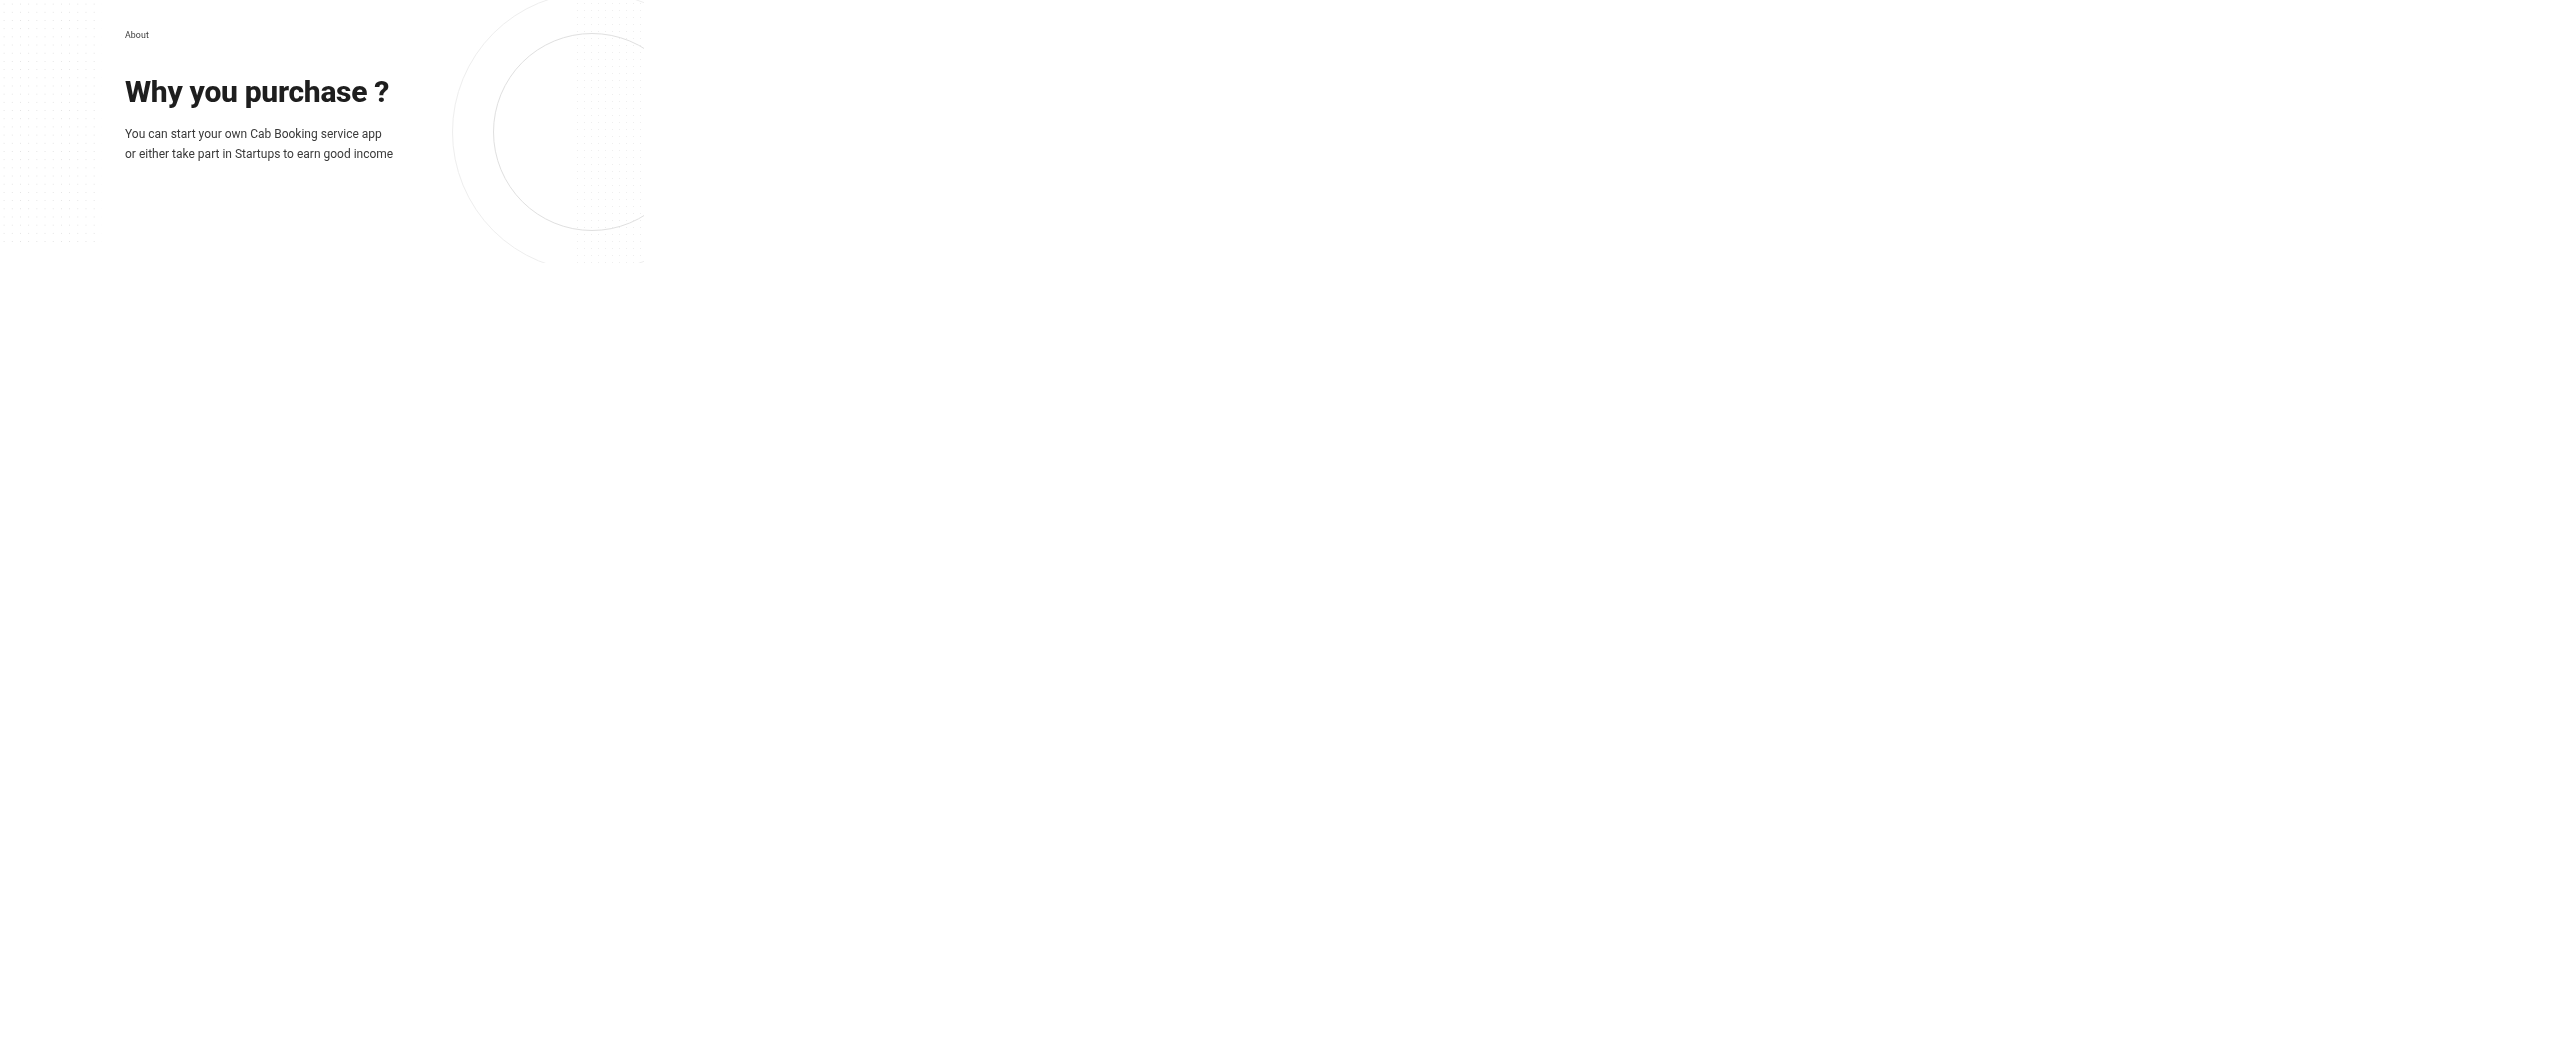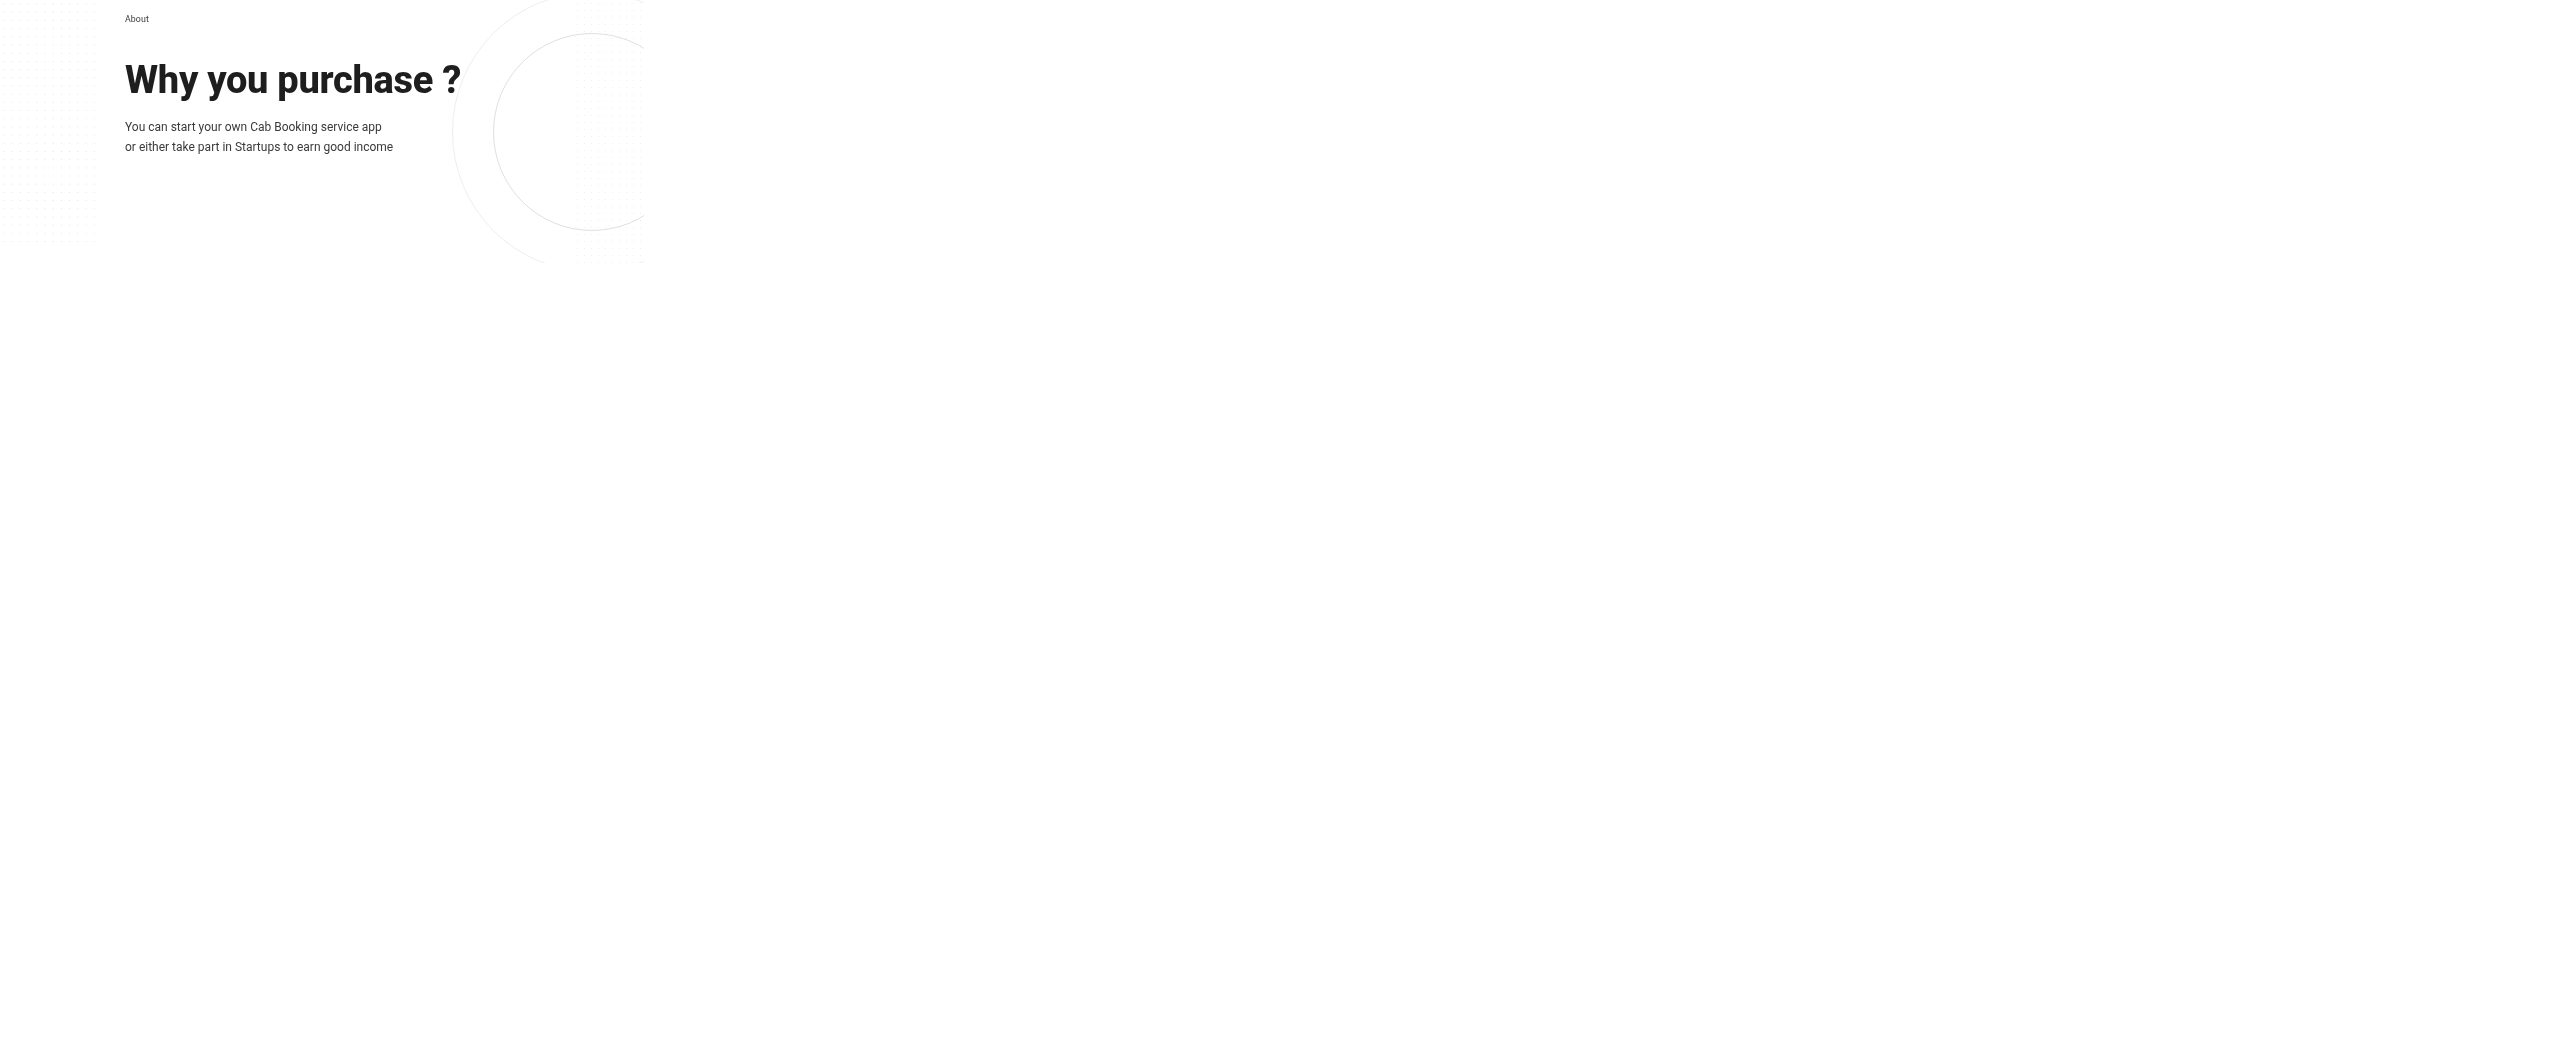--- a/index.html
+++ b/index.html
@@ -54,36 +54,36 @@
       background: transparent;
     }
 
     
     .content {
       position: absolute;
       left: 102px;
       top: 0;
       right: 0;
       bottom: 0;
-      padding: 14px 23px;
+      padding: 30px 23px;
       display: flex;
       flex-direction: column;
       justify-content: flex-start;
     }
 
     .section-label {
       font-size: 8.8px;
       color: #3a3a3a;
       font-weight: 400;
       margin-bottom: 35px;
       letter-spacing: 0.01em;
     }
 
     .main-heading {
-      font-size: 38px;
+      font-size: 30px;
       font-weight: 800;
       color: #1e1e1e;
       line-height: 1.15;
       margin-bottom: 14px;
       letter-spacing: -0.3px;
     }
 
     .description {
       font-size: 12px;
       color: #3a3a3a;

